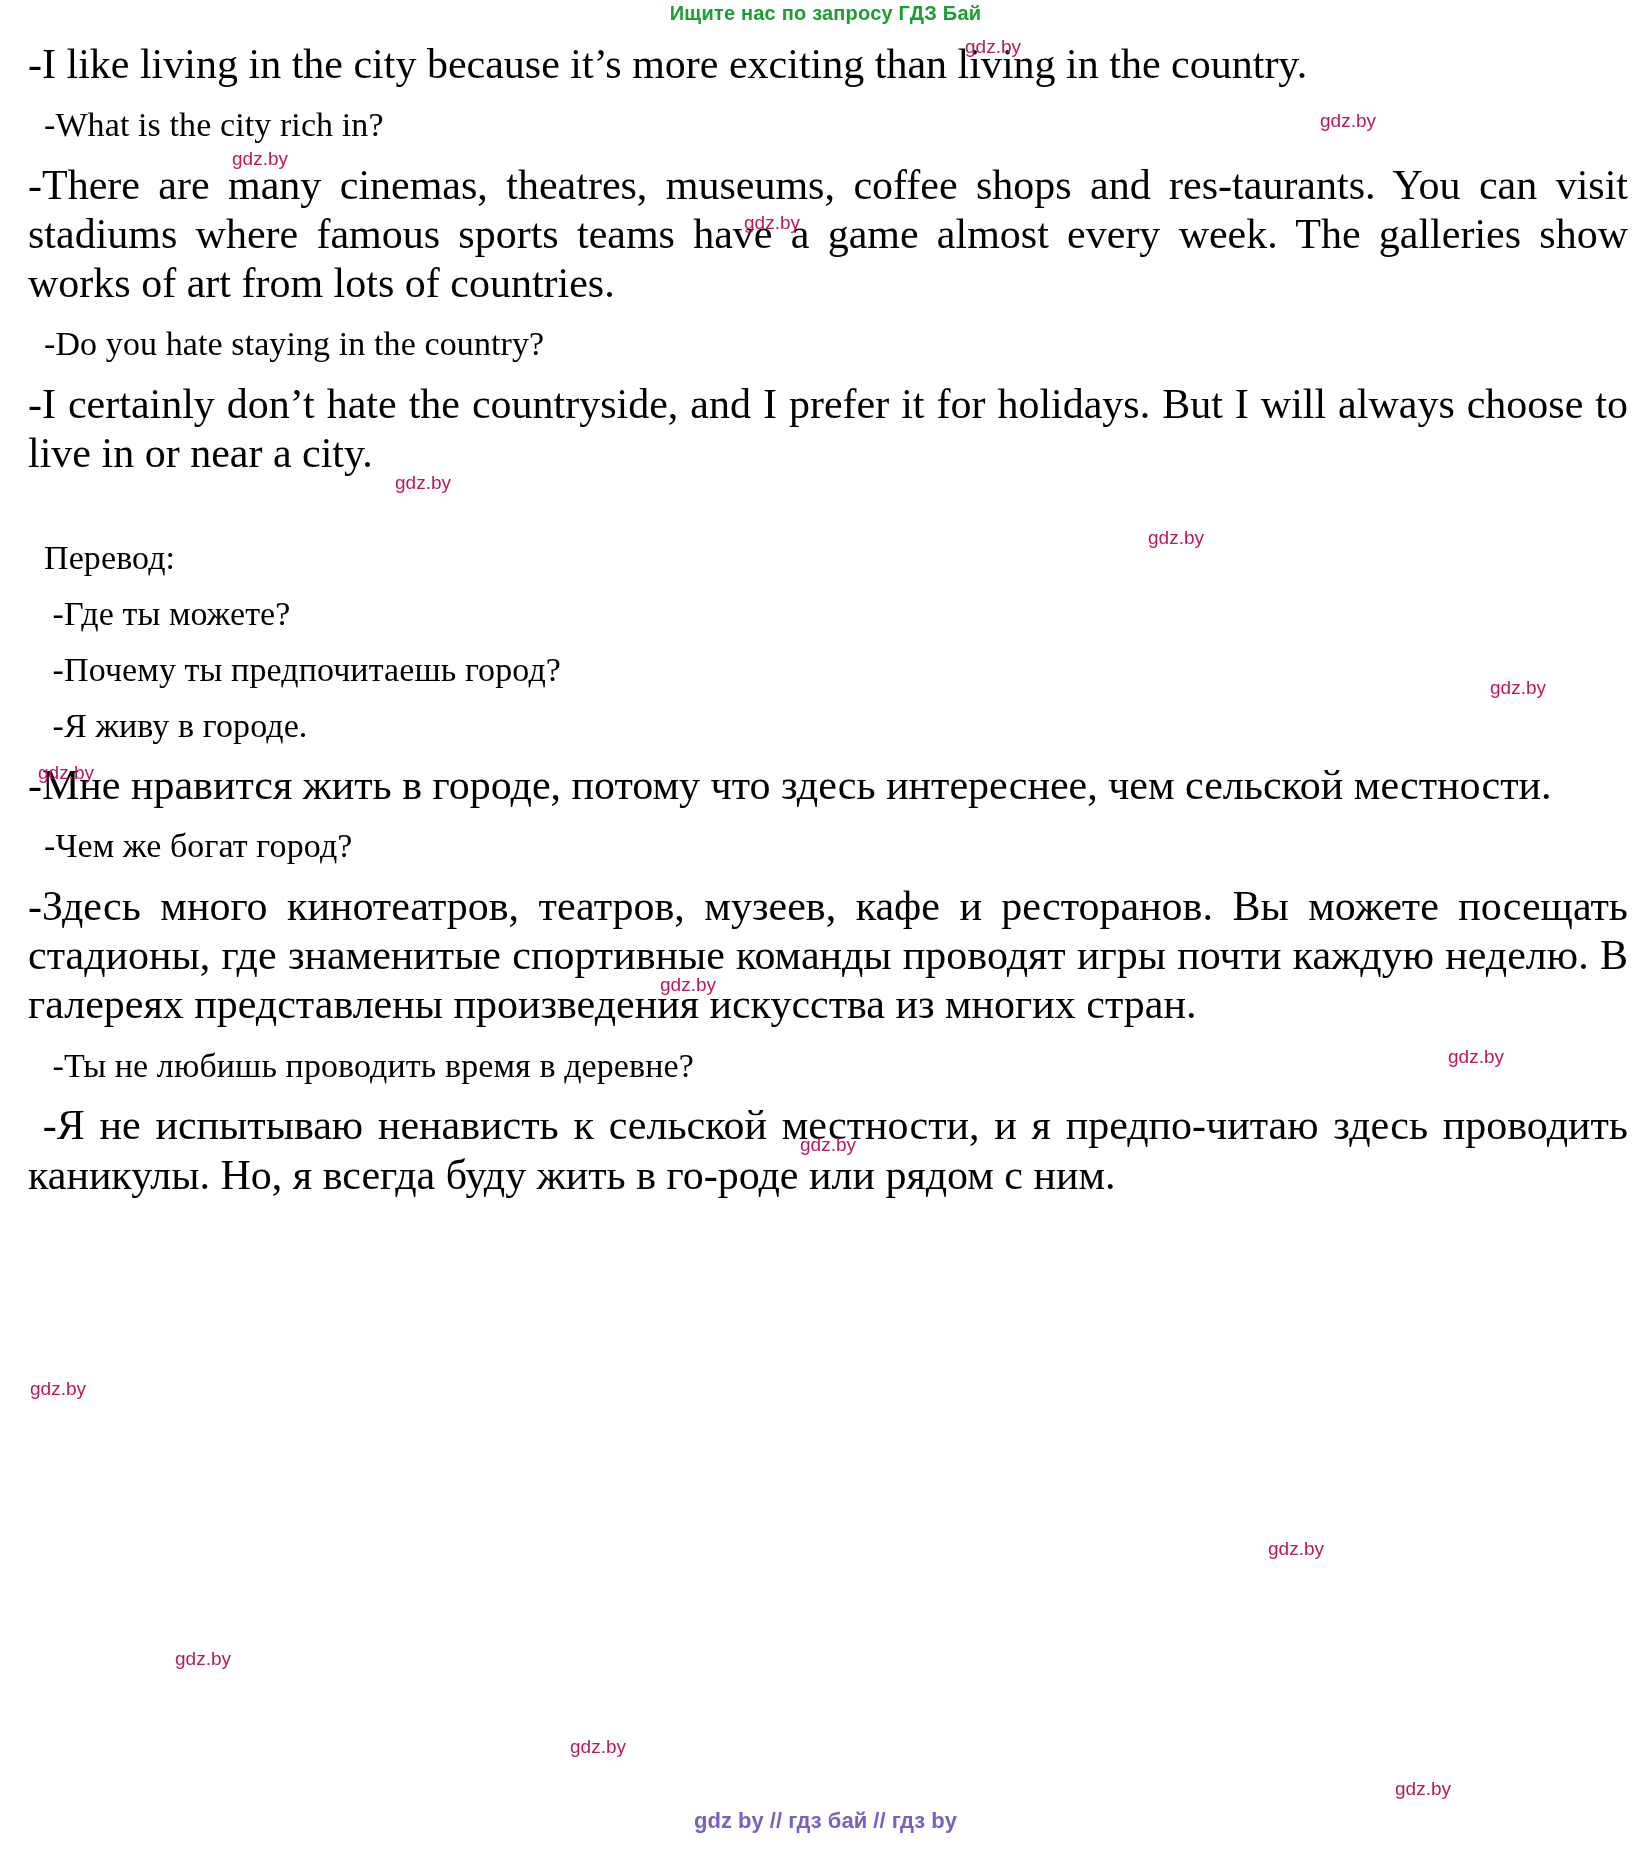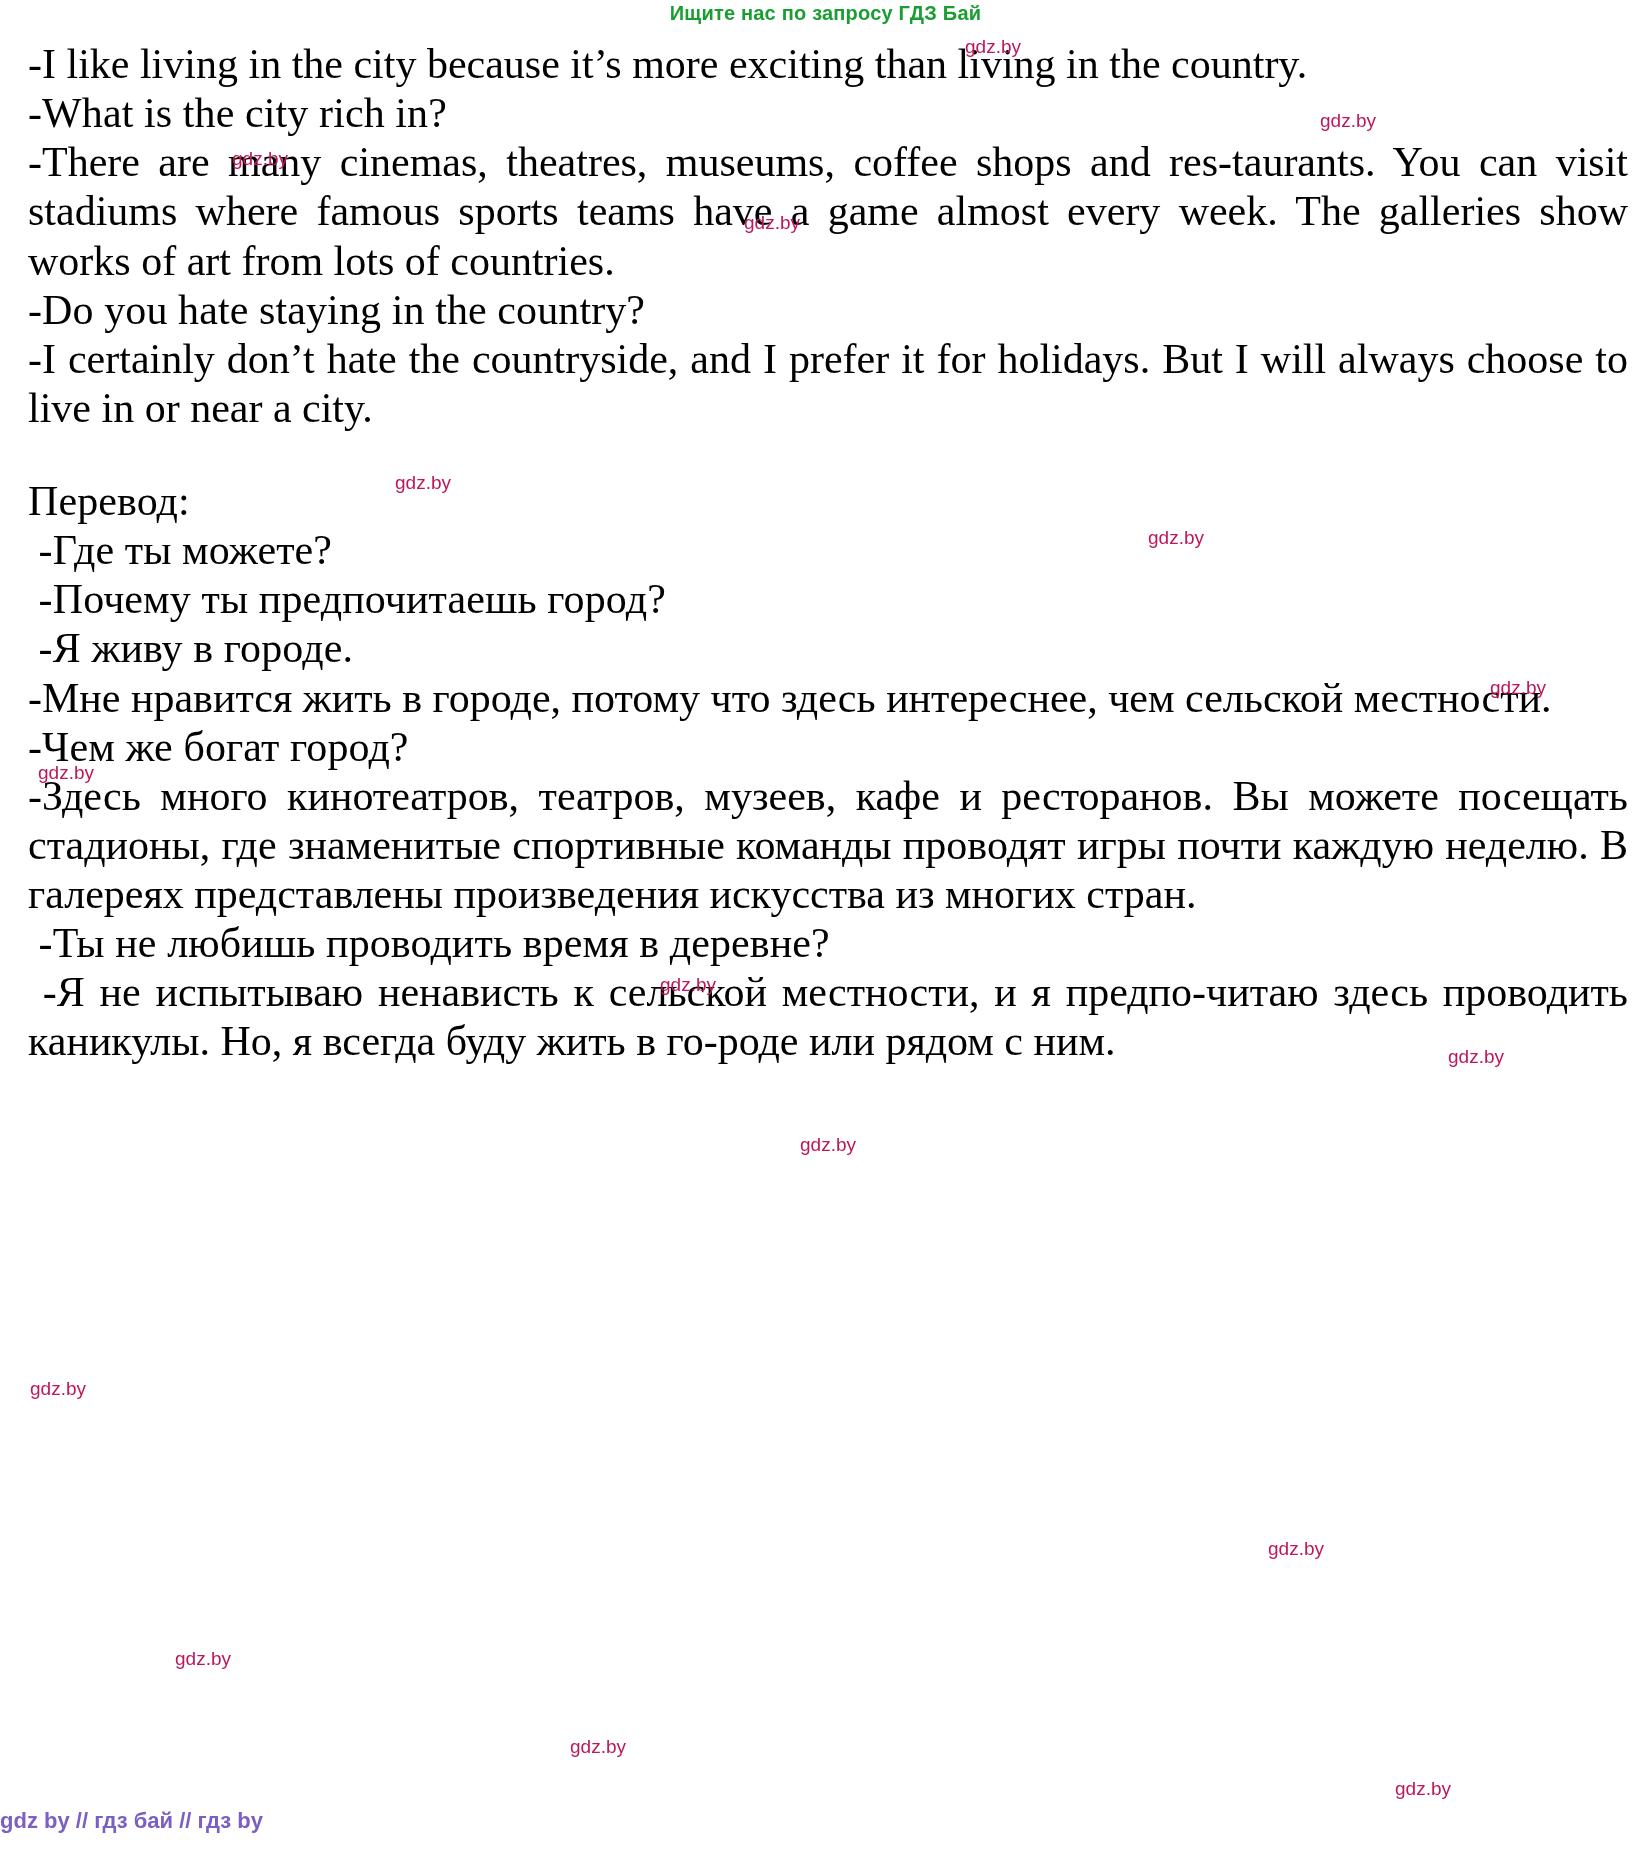--- a/index.html
+++ b/index.html
@@ -35,22 +35,22 @@
     color: #1a9e32;
     letter-spacing: 0.2px;
   }
   .content {
     position: absolute;
     top: 40px;
     left: 28px;
     width: 1600px;
   }
   p.line {
-    margin: 0;
-    font-size: 42px;
+    margin: 16px;
+    font-size: 34px;
     line-height: 1.17;
     font-family: "Liberation Serif", serif;
     letter-spacing: 0.1px;
     white-space: pre-wrap;
   }
   p.block {
     margin: 0;
     font-size: 42px;
     line-height: 1.17;
     font-family: "Liberation Serif", serif;
@@ -65,21 +65,21 @@
     font-size: 19px;
     color: #be185d;
     white-space: nowrap;
     pointer-events: none;
   }
   .footer {
     position: absolute;
     bottom: 16px;
     left: 0;
     width: 100%;
-    text-align: left;
+    text-align: center;
     font-family: "Liberation Sans", sans-serif;
     font-size: 22px;
     font-weight: bold;
     color: #7b5fc4;
   }
   .footer span.sep { color: #7b5fc4; font-weight: bold; }
 </style>
 </head>
 <body>
 

